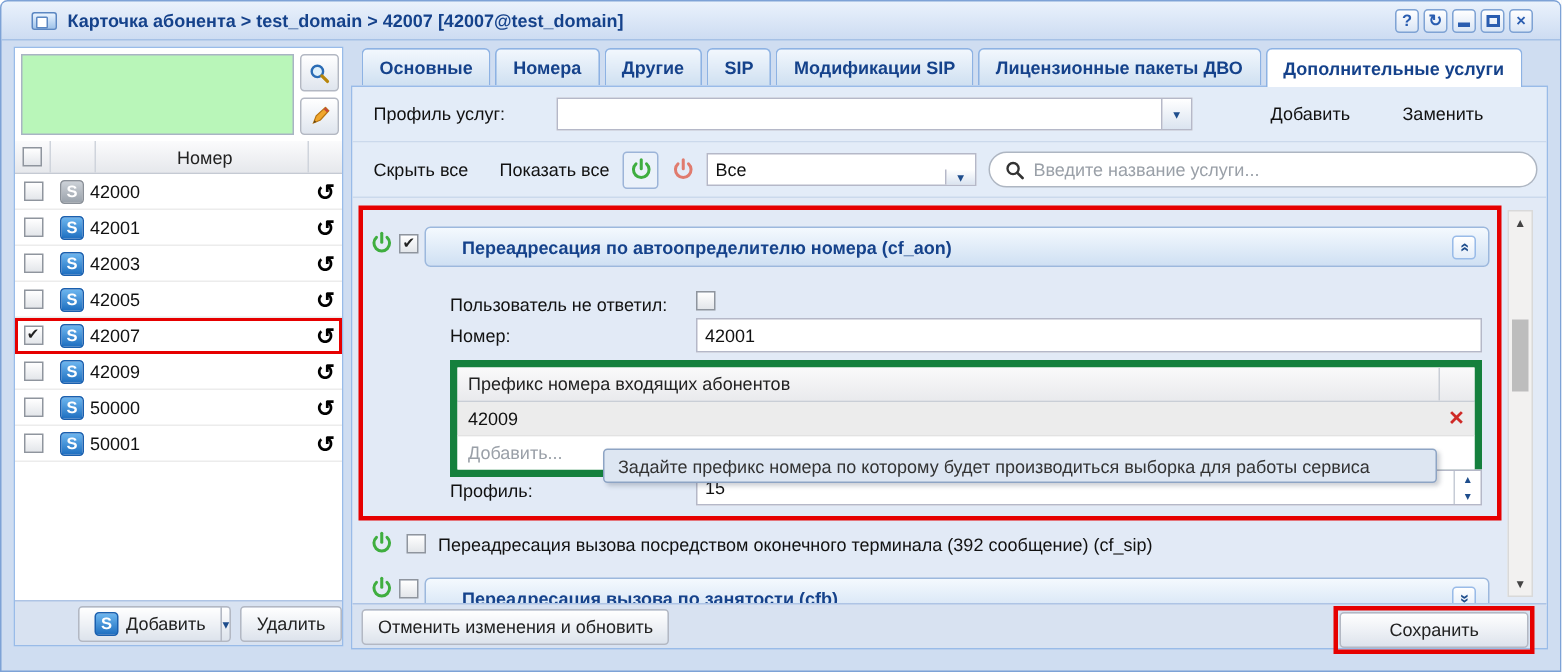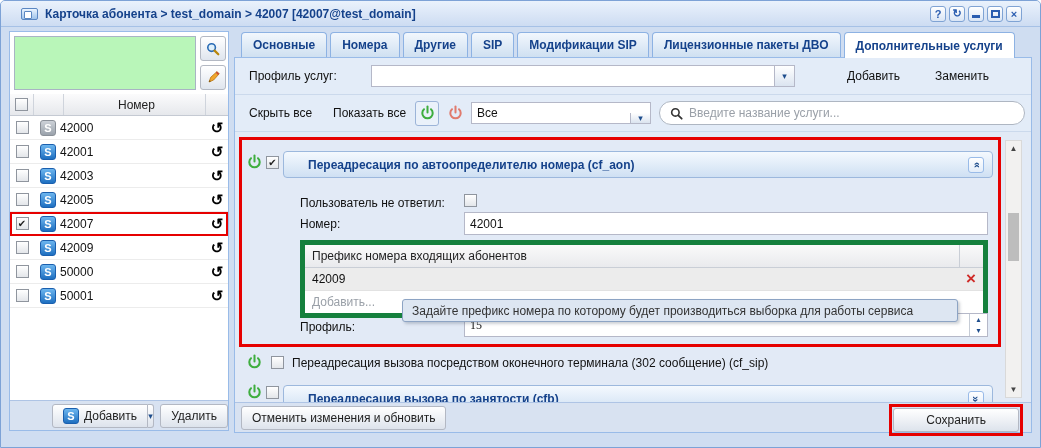--- a/index.html
+++ b/index.html
@@ -113,21 +113,21 @@
   .pt-header { height:23px; background:linear-gradient(#fafafa,#e9eaed); border-bottom:1px solid #c9ced6;
                display:flex; align-items:center; }
   .pt-header .pt-title { padding-left:7px; color:#222; flex:1; }
   .pt-actioncol { width:24px; height:100%; border-left:1px solid #c9ced6; }
   .pt-row { height:23px; display:flex; align-items:center; border-bottom:1px solid #e2e2e2; background:#ececec; }
   .pt-row .pt-val { padding-left:7px; flex:1; color:#111; }
   .pt-del { width:24px; text-align:center; color:#cf2a27; font-weight:900; font-size:17px; cursor:pointer; line-height:20px; }
   .pt-add { height:22px; display:flex; align-items:center; background:#fff; color:#9aa0a8; cursor:text; }
   .pt-add span { padding-left:7px; }
   .spinner { position:absolute; left:229px; top:181px; width:524px; height:24px; background:#fff;
-             border:1px solid #b5b8c8; display:flex;font-family:Liberation Serif, serif; }
+             border:1px solid #b5b8c8; display:flex; }
   .spin-val { flex:1; padding:4px 5px; color:#111; }
   .spin-btns { width:18px; border-left:1px solid #c6ccd6; display:flex; flex-direction:column; }
   .spin-btns span { flex:1; display:flex; align-items:center; justify-content:center; font-size:8px;
                     color:#1e4d8c; cursor:pointer; }
   .tooltip { position:absolute; left:167px; top:167px; width:556px; height:23px; background:#dde6f2;
              border:1px solid #8da4c4; border-radius:3px; display:flex; align-items:center; padding:0 9px;
              color:#333; box-shadow:2px 2px 3px rgba(60,70,90,.25); z-index:5; }
   .svc-row { position:absolute; display:flex; align-items:center; gap:8px; }
   .svc-plain-title { color:#111; }
 
@@ -375,21 +375,21 @@
       </div>
 
       <div class="svc-row" style="left:11px;top:222px">
         <span class="pw-ico">
           <svg class="icon-svg" width="17" height="17" viewBox="0 0 16 16">
             <path d="M 4.7,4 A 4.9,4.9 0 1 0 11.3,4" fill="none" stroke="#3fae3f" stroke-width="1.9" stroke-linecap="round"></path>
             <line x1="8" y1="1.4" x2="8" y2="7" stroke="#3fae3f" stroke-width="1.9" stroke-linecap="round"></line>
           </svg>
         </span>
         <span class="cbx"></span>
-        <span class="svc-plain-title">Переадресация вызова посредством оконечного терминала (302 сообщение) (cf_sip)</span>
+        <span class="svc-plain-title">Переадресация вызова посредством оконечного терминала (392 сообщение) (cf_sip)</span>
       </div>
 
       <span class="pw-ico" style="position:absolute;left:11px;top:252px">
         <svg class="icon-svg" width="17" height="17" viewBox="0 0 16 16">
           <path d="M 4.7,4 A 4.9,4.9 0 1 0 11.3,4" fill="none" stroke="#3fae3f" stroke-width="1.9" stroke-linecap="round"></path>
           <line x1="8" y1="1.4" x2="8" y2="7" stroke="#3fae3f" stroke-width="1.9" stroke-linecap="round"></line>
         </svg>
       </span>
       <span class="cbx" style="position:absolute;left:31px;top:254px"></span>
       <div class="svc-header" style="left:48px;top:253px;width:710px">

